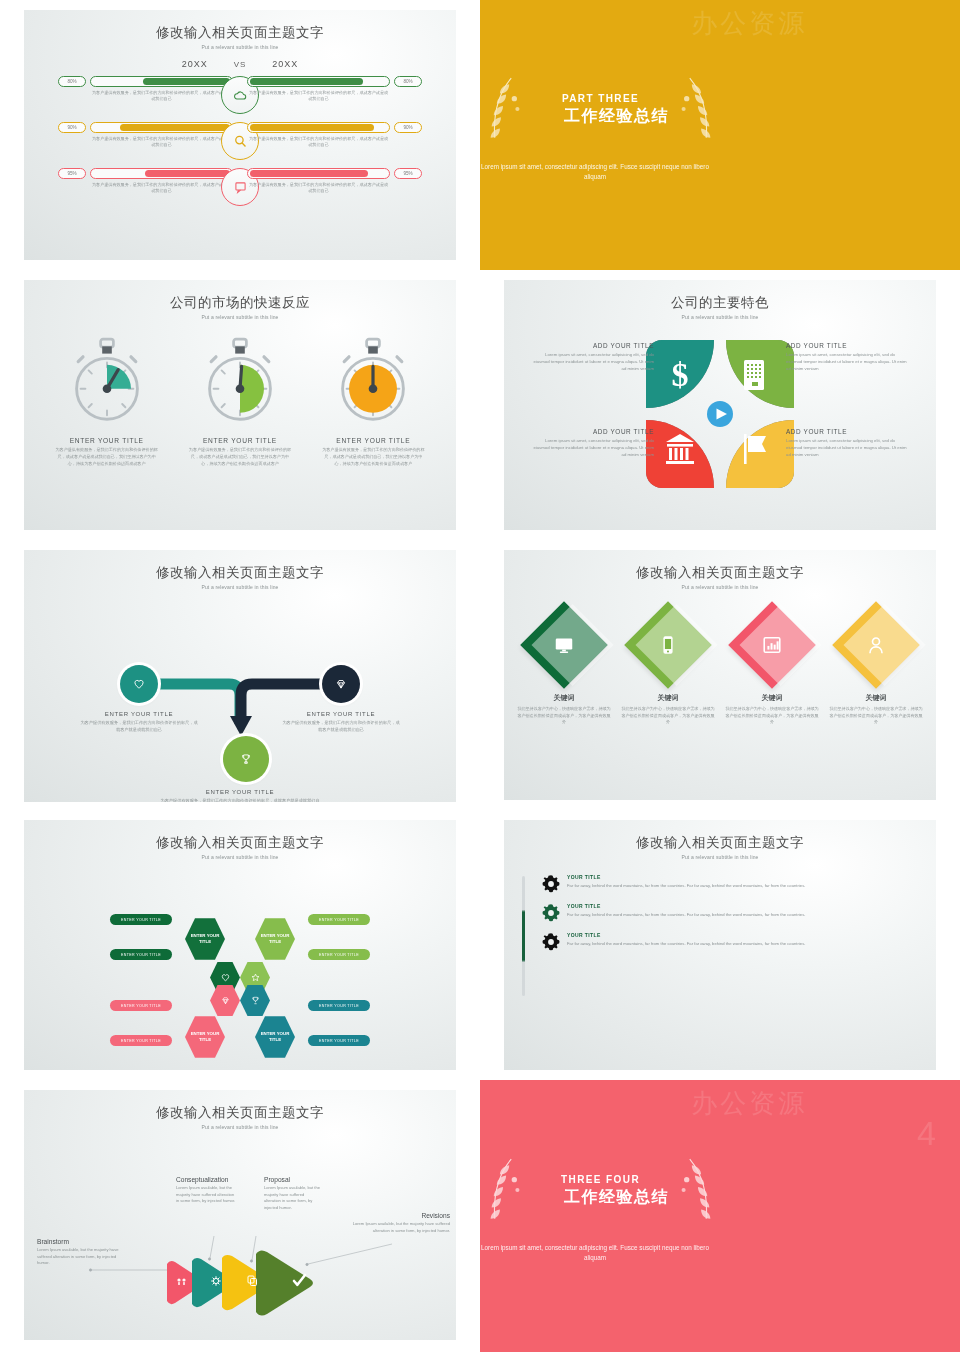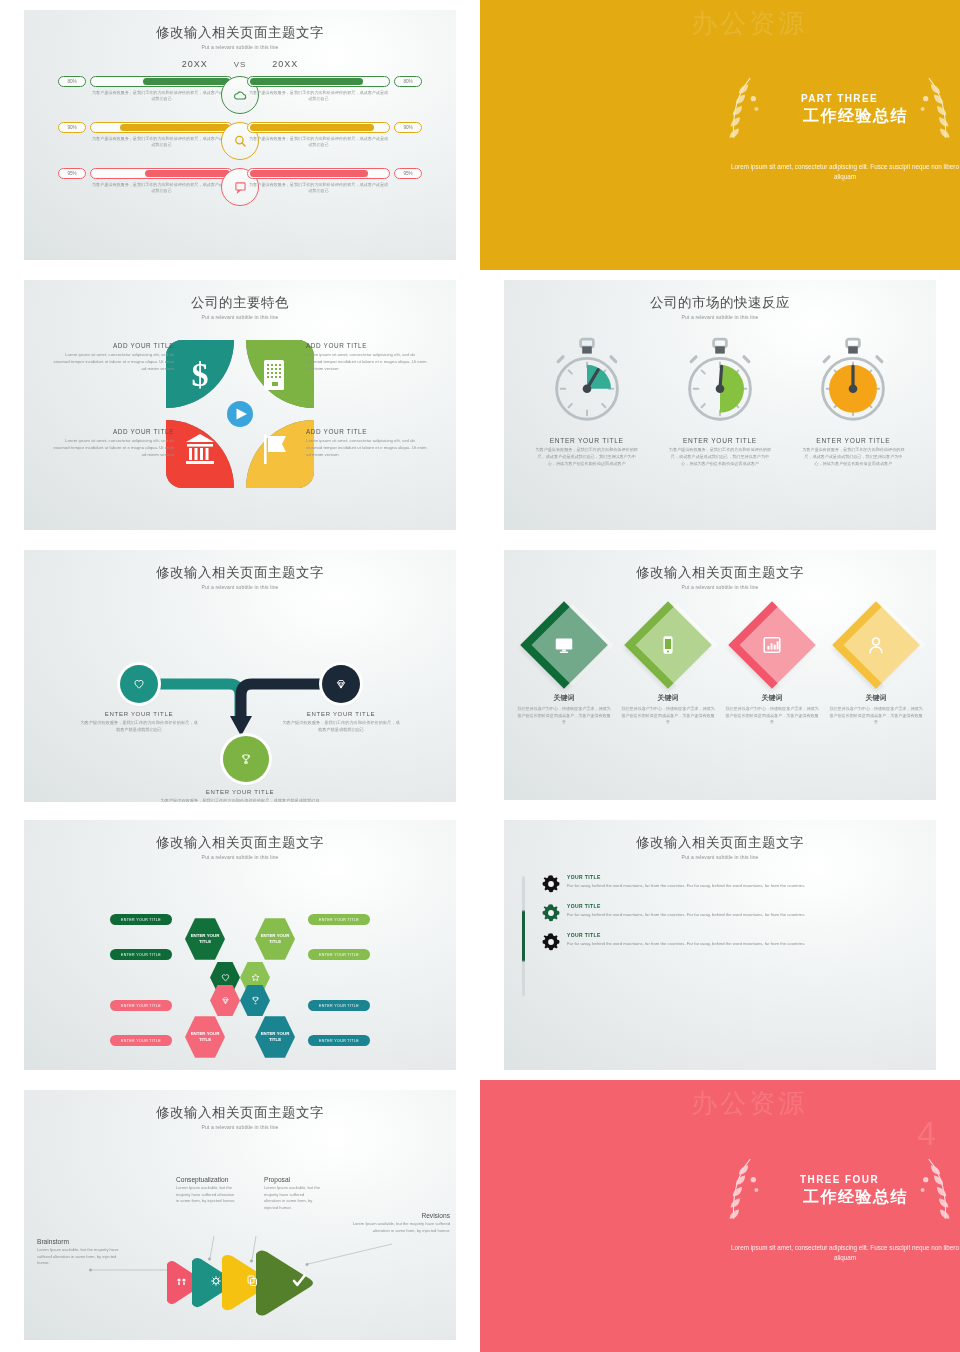--- a/index.html
+++ b/index.html
@@ -42,21 +42,21 @@
   }
   .bar { height:11px; border:1px solid var(--c); border-radius:6px; position:relative; background:#fafbfb; overflow:hidden; }
   .bar i { position:absolute; top:1.2px; height:7.2px; border-radius:4px; background:var(--c); display:block; }
   .side { position:absolute; top:0; width:175px; }
   .side.L { left:34px; display:flex; gap:4px; align-items:flex-start; }
   .side.R { right:34px; display:flex; gap:4px; align-items:flex-start; flex-direction:row-reverse;}
   .side .barwrap { flex:1; }
   .cap { font-size:4.1px; color:#8d9495; line-height:1.55; text-align:center; margin-top:3px; }
 
   
-  .part { position:absolute; inset:0; display:flex; flex-direction:column; align-items:flex-end; justify-content:center; }
+  .part { position:absolute; inset:0; display:flex; flex-direction:column; align-items:flex-start; justify-content:center; }
   .part.gold { background:#e3aa11; }
   .part.rose { background:#f4626d; }
   .wm { position:absolute; top:6px; left:44%; font-size:26px; color:rgba(255,255,255,.13); letter-spacing:3px; white-space:nowrap;}
   .wm2 { position:absolute; top:34px; right:24px; font-size:34px; color:rgba(255,255,255,.13); }
   .part-core { display:flex; align-items:center; gap:6px; margin-top:-14px; }
   .wheat { width:46px; height:72px; opacity:.82; }
   .part-txt { text-align:center; color:#fff; }
   .part-en { font-size:10px; font-weight:bold; letter-spacing:1.4px; }
   .part-cn { font-size:16px; font-weight:bold; letter-spacing:1.5px; margin-top:2px;margin-left:32px; }
   .part-lo { margin-top:16px; text-align:center; color:rgba(255,255,255,.9); font-size:6.3px; line-height:1.6; max-width:230px;}
@@ -260,101 +260,20 @@
             <path d="M23 20c-6 1-9 5-9 9 5 0 9-3 9-9z" fill="#fff" opacity=".8" stroke="none"></path>
             <path d="M20 31c-6 1-9 5-9 9 5 0 9-3 9-9z" fill="#fff" opacity=".8" stroke="none"></path>
             <path d="M18 42c-6 1-9 5-9 9 5 0 9-3 9-9z" fill="#fff" opacity=".8" stroke="none"></path>
             <path d="M17 53c-6 1-9 5-9 9 5 0 9-3 9-9z" fill="#fff" opacity=".8" stroke="none"></path>
             <circle cx="31" cy="24" r="2.6" fill="#fff" stroke="none" opacity=".85"></circle>
             <circle cx="34" cy="34" r="2" fill="#fff" stroke="none" opacity=".7"></circle>
           </g>
         </svg>
       </div>
       <div class="part-lo">Lorem ipsum  sit amet, consectetur adipiscing elit. Fusce suscipit neque non libero aliquam</div>
-    </div>
-  </div>
-
-  <div class="slide s4">
-    <div class="slide-inner">
-      <div class="head">
-        <div class="ttl">公司的主要特色</div>
-        <div class="sub">Put a relevant subtitle in this line</div>
-      </div>
-      <div class="petal-wrap">
-        <svg class="petal-svg" viewBox="0 0 160 160">
-          <path d="M74 6 H22 A16 16 0 0 0 6 22 V74 A68 68 0 0 0 74 6 Z" fill="#777c7d"></path>
-          <path d="M86 6 H138 A16 16 0 0 1 154 22 V74 A68 68 0 0 1 86 6 Z" fill="#777c7d"></path>
-          <path d="M74 154 H22 A16 16 0 0 1 6 138 V86 A68 68 0 0 1 74 154 Z" fill="#777c7d"></path>
-          <path d="M86 154 H138 A16 16 0 0 0 154 138 V86 A68 68 0 0 0 86 154 Z" fill="#777c7d"></path>
-
-          <path d="M74 6 H22 A16 16 0 0 0 6 22 V74 A68 68 0 0 0 74 6 Z" fill="#1d9183" transform="translate(0,0)"></path>
-          <path d="M86 6 H138 A16 16 0 0 1 154 22 V74 A68 68 0 0 1 86 6 Z" fill="#7cb342"></path>
-          <path d="M74 154 H22 A16 16 0 0 1 6 138 V86 A68 68 0 0 1 74 154 Z" fill="#ef4136"></path>
-          <path d="M86 154 H138 A16 16 0 0 0 154 138 V86 A68 68 0 0 0 86 154 Z" fill="#f5c13d"></path>
-
-          <g fill="#fff">
-            <text x="40" y="52" font-family="Liberation Serif, serif" font-size="34" font-weight="bold" text-anchor="middle">$</text>
-          </g>
-          <g fill="#fff">
-            <rect x="104" y="26" width="20" height="30" rx="1.5"></rect>
-            <g fill="#7cb342">
-              <rect x="107" y="30" width="2" height="2"></rect>
-                <rect x="111" y="30" width="2" height="2"></rect>
-                <rect x="115" y="30" width="2" height="2"></rect>
-                <rect x="119" y="30" width="2" height="2"></rect>
-              <rect x="107" y="34" width="2" height="2"></rect>
-                <rect x="111" y="34" width="2" height="2"></rect>
-                <rect x="115" y="34" width="2" height="2"></rect>
-                <rect x="119" y="34" width="2" height="2"></rect>
-              <rect x="107" y="38" width="2" height="2"></rect>
-                <rect x="111" y="38" width="2" height="2"></rect>
-                <rect x="115" y="38" width="2" height="2"></rect>
-                <rect x="119" y="38" width="2" height="2"></rect>
-              <rect x="107" y="42" width="2" height="2"></rect>
-                <rect x="111" y="42" width="2" height="2"></rect>
-                <rect x="115" y="42" width="2" height="2"></rect>
-                <rect x="119" y="42" width="2" height="2"></rect>
-              <rect x="112" y="48" width="6" height="4"></rect>
-            </g>
-          </g>
-          <g fill="#fff">
-            <path d="M26 108 L40 100 L54 108 Z"></path>
-            <rect x="27" y="110" width="26" height="2.6"></rect>
-            <rect x="29" y="114" width="3" height="12"></rect>
-              <rect x="34.5" y="114" width="3" height="12"></rect>
-            <rect x="40" y="114" width="3" height="12"></rect>
-              <rect x="45.5" y="114" width="3" height="12"></rect>
-            <rect x="26" y="127" width="28" height="3"></rect>
-          </g>
-          <g fill="#fff">
-            <rect x="104" y="100" width="2.6" height="30"></rect>
-            <path d="M108 102 H126 L122 110 L126 118 H108 Z"></path>
-          </g>
-
-          <circle cx="80" cy="80" r="13" fill="#3aa5dd"></circle>
-          <path d="M76.5 74.5 L87 80 L76.5 85.5 Z" fill="#fff"></path>
-        </svg>
-
-        <div class="p-txt tl">
-          <div class="h">ADD YOUR TITLE</div>
-          <div class="b">Lorem ipsum  sit amet, consectetur adipisicing elit, sed do eiusmod tempor incididunt ut labore et e magna aliqua. Ut enim ad minim veniam</div>
-        </div>
-        <div class="p-txt tr">
-          <div class="h">ADD YOUR TITLE</div>
-          <div class="b">Lorem ipsum  sit amet, consectetur adipisicing elit, sed do eiusmod tempor incididunt ut labore et e magna aliqua. Ut enim ad minim veniam</div>
-        </div>
-        <div class="p-txt bl">
-          <div class="h">ADD YOUR TITLE</div>
-          <div class="b">Lorem ipsum  sit amet, consectetur adipisicing elit, sed do eiusmod tempor incididunt ut labore et e magna aliqua. Ut enim ad minim veniam</div>
-        </div>
-        <div class="p-txt br">
-          <div class="h">ADD YOUR TITLE</div>
-          <div class="b">Lorem ipsum  sit amet, consectetur adipisicing elit, sed do eiusmod tempor incididunt ut labore et e magna aliqua. Ut enim ad minim veniam</div>
-        </div>
-      </div>
     </div>
   </div>
 
   <div class="slide s3">
     <div class="slide-inner">
       <div class="head">
         <div class="ttl">公司的市场的快速反应</div>
         <div class="sub">Put a relevant subtitle in this line</div>
       </div>
       <div class="watch-row">
@@ -429,20 +348,101 @@
             <path d="M50 66 L50 38" stroke="#3d464c" stroke-width="4" stroke-linecap="round"></path>
             <circle cx="50" cy="66" r="5.4" fill="#3d464c"></circle>
           </svg>
           <div class="wtitle">ENTER YOUR TITLE</div>
           <div class="wbody">为客户提供有效服务，是我们工作的方向和价值评价的标尺，成就客户就是成就我们自己，我们坚持以客户为中心，持续为客户创造长期价值进而成就客户</div>
         </div>
       </div>
     </div>
   </div>
 
+  <div class="slide s4">
+    <div class="slide-inner">
+      <div class="head">
+        <div class="ttl">公司的主要特色</div>
+        <div class="sub">Put a relevant subtitle in this line</div>
+      </div>
+      <div class="petal-wrap">
+        <svg class="petal-svg" viewBox="0 0 160 160">
+          <path d="M74 6 H22 A16 16 0 0 0 6 22 V74 A68 68 0 0 0 74 6 Z" fill="#777c7d"></path>
+          <path d="M86 6 H138 A16 16 0 0 1 154 22 V74 A68 68 0 0 1 86 6 Z" fill="#777c7d"></path>
+          <path d="M74 154 H22 A16 16 0 0 1 6 138 V86 A68 68 0 0 1 74 154 Z" fill="#777c7d"></path>
+          <path d="M86 154 H138 A16 16 0 0 0 154 138 V86 A68 68 0 0 0 86 154 Z" fill="#777c7d"></path>
+
+          <path d="M74 6 H22 A16 16 0 0 0 6 22 V74 A68 68 0 0 0 74 6 Z" fill="#1d9183" transform="translate(0,0)"></path>
+          <path d="M86 6 H138 A16 16 0 0 1 154 22 V74 A68 68 0 0 1 86 6 Z" fill="#7cb342"></path>
+          <path d="M74 154 H22 A16 16 0 0 1 6 138 V86 A68 68 0 0 1 74 154 Z" fill="#ef4136"></path>
+          <path d="M86 154 H138 A16 16 0 0 0 154 138 V86 A68 68 0 0 0 86 154 Z" fill="#f5c13d"></path>
+
+          <g fill="#fff">
+            <text x="40" y="52" font-family="Liberation Serif, serif" font-size="34" font-weight="bold" text-anchor="middle">$</text>
+          </g>
+          <g fill="#fff">
+            <rect x="104" y="26" width="20" height="30" rx="1.5"></rect>
+            <g fill="#7cb342">
+              <rect x="107" y="30" width="2" height="2"></rect>
+                <rect x="111" y="30" width="2" height="2"></rect>
+                <rect x="115" y="30" width="2" height="2"></rect>
+                <rect x="119" y="30" width="2" height="2"></rect>
+              <rect x="107" y="34" width="2" height="2"></rect>
+                <rect x="111" y="34" width="2" height="2"></rect>
+                <rect x="115" y="34" width="2" height="2"></rect>
+                <rect x="119" y="34" width="2" height="2"></rect>
+              <rect x="107" y="38" width="2" height="2"></rect>
+                <rect x="111" y="38" width="2" height="2"></rect>
+                <rect x="115" y="38" width="2" height="2"></rect>
+                <rect x="119" y="38" width="2" height="2"></rect>
+              <rect x="107" y="42" width="2" height="2"></rect>
+                <rect x="111" y="42" width="2" height="2"></rect>
+                <rect x="115" y="42" width="2" height="2"></rect>
+                <rect x="119" y="42" width="2" height="2"></rect>
+              <rect x="112" y="48" width="6" height="4"></rect>
+            </g>
+          </g>
+          <g fill="#fff">
+            <path d="M26 108 L40 100 L54 108 Z"></path>
+            <rect x="27" y="110" width="26" height="2.6"></rect>
+            <rect x="29" y="114" width="3" height="12"></rect>
+              <rect x="34.5" y="114" width="3" height="12"></rect>
+            <rect x="40" y="114" width="3" height="12"></rect>
+              <rect x="45.5" y="114" width="3" height="12"></rect>
+            <rect x="26" y="127" width="28" height="3"></rect>
+          </g>
+          <g fill="#fff">
+            <rect x="104" y="100" width="2.6" height="30"></rect>
+            <path d="M108 102 H126 L122 110 L126 118 H108 Z"></path>
+          </g>
+
+          <circle cx="80" cy="80" r="13" fill="#3aa5dd"></circle>
+          <path d="M76.5 74.5 L87 80 L76.5 85.5 Z" fill="#fff"></path>
+        </svg>
+
+        <div class="p-txt tl">
+          <div class="h">ADD YOUR TITLE</div>
+          <div class="b">Lorem ipsum  sit amet, consectetur adipisicing elit, sed do eiusmod tempor incididunt ut labore et e magna aliqua. Ut enim ad minim veniam</div>
+        </div>
+        <div class="p-txt tr">
+          <div class="h">ADD YOUR TITLE</div>
+          <div class="b">Lorem ipsum  sit amet, consectetur adipisicing elit, sed do eiusmod tempor incididunt ut labore et e magna aliqua. Ut enim ad minim veniam</div>
+        </div>
+        <div class="p-txt bl">
+          <div class="h">ADD YOUR TITLE</div>
+          <div class="b">Lorem ipsum  sit amet, consectetur adipisicing elit, sed do eiusmod tempor incididunt ut labore et e magna aliqua. Ut enim ad minim veniam</div>
+        </div>
+        <div class="p-txt br">
+          <div class="h">ADD YOUR TITLE</div>
+          <div class="b">Lorem ipsum  sit amet, consectetur adipisicing elit, sed do eiusmod tempor incididunt ut labore et e magna aliqua. Ut enim ad minim veniam</div>
+        </div>
+      </div>
+    </div>
+  </div>
+
   <div class="slide s5">
     <div class="slide-inner">
       <div class="head">
         <div class="ttl">修改输入相关页面主题文字</div>
         <div class="sub">Put a relevant subtitle in this line</div>
       </div>
       <div class="flow">
         <svg style="position:absolute;left:0;top:0" width="432" height="205">
           <path d="M118 88 H205 Q216 88 216 99 V128" stroke="#1d9183" stroke-width="11" fill="none" stroke-linecap="butt"></path>
           <path d="M314 88 H228 Q217 88 217 99 V122" stroke="#1b2838" stroke-width="11" fill="none"></path>

